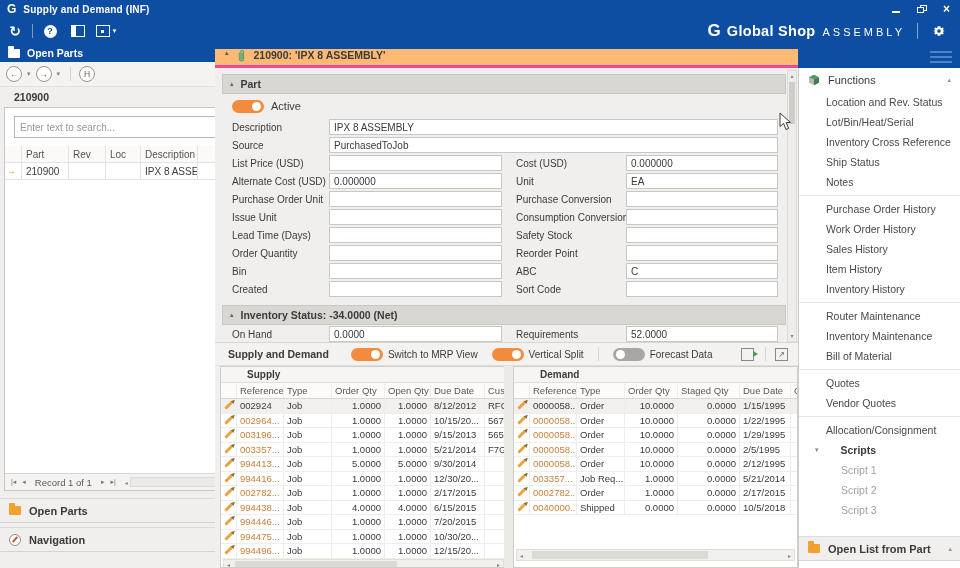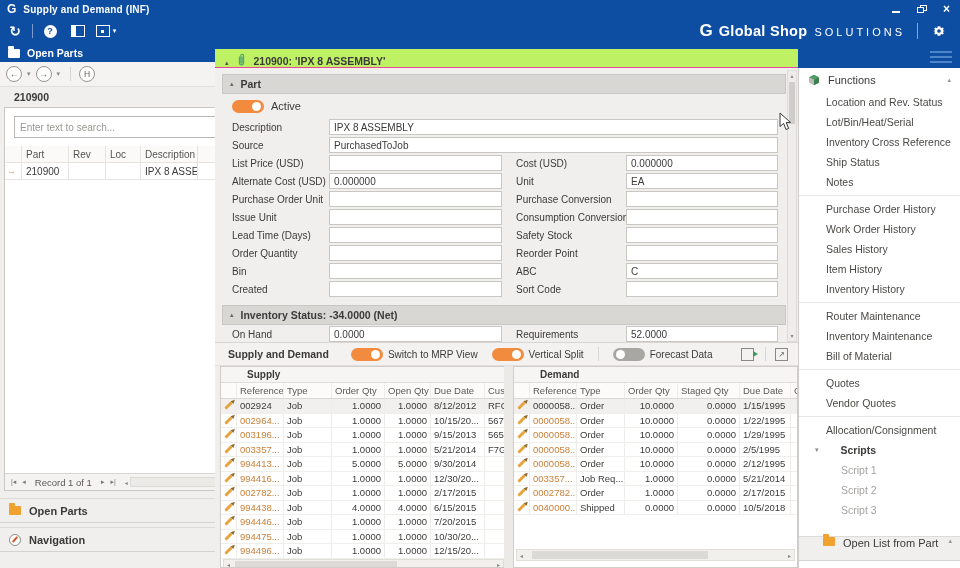--- a/index.html
+++ b/index.html
@@ -76,21 +76,21 @@
   .rn-sl,.rn-sr{font-size:6px;color:#8a8884;padding:0 2px}
   .lp-bars{flex:none;padding:7px 0 12px}
   .lp-bar{height:23px;margin:0 0 4px;background:#f1efed;border-top:1px solid #dddbd7;border-bottom:1px solid #d5d3cf;display:flex;align-items:center;padding-left:9px;font-weight:bold;font-size:11px;cursor:pointer}
   .lp-bar .t{margin-left:8px}
   .compass{width:12px;height:12px;border-radius:50%;border:1.5px solid #8f8d88;position:relative;box-sizing:border-box;background:#fff}
   .compass::after{content:'';position:absolute;left:4px;top:1px;width:2px;height:7px;background:#d35427;transform:rotate(40deg)}
 
   
   .main{position:absolute;left:215px;top:44px;width:585px;height:524px;background:#f1efed}
   .main-topblue{position:absolute;left:0;top:0;width:100%;height:5px;background:#0d4da2}
-  .main-header{position:absolute;left:0;top:5px;width:100%;height:19px;background:#bef264;border-bottom:1px solid #ec4899;display:flex;align-items:flex-end;box-sizing:border-box}
+  .main-header{position:absolute;left:0;top:5px;width:100%;height:19px;background:#fdba74;border-bottom:3px solid #ec4899;display:flex;align-items:flex-start;box-sizing:border-box}
   .mh-arrow{font-size:7px;color:#5a5855;margin:0 8px 0 10px}
   .mh-title{font-weight:bold;font-size:10.5px;margin-left:8px}
   .form-area{position:absolute;left:7px;top:26px;width:564px;height:272px;overflow:hidden}
   .sec-h{height:18px;background:#d9d7d4;border:1px solid #c9c7c3;display:flex;align-items:center;margin-top:4px;cursor:pointer}
   .sec-h .sec-arrow{font-size:7px;color:#6a6865;margin:0 7px 0 7px}
   .sec-h .sec-t{font-weight:bold;font-size:10.5px}
   .active-row{height:24px;display:flex;align-items:center;padding-left:10px;gap:7px}
   .toggle{width:32px;height:13px;border-radius:7px;position:relative;flex:none;cursor:pointer}
   .toggle.on{background:#f28b3e}
   .toggle.off{background:#a9a7a4}
@@ -157,21 +157,21 @@
   .sidebar{position:absolute;left:798px;top:68px;width:162px;height:500px;background:#fff;border-left:1px solid #cfccc9;box-sizing:border-box;overflow:hidden}
   .fn-header{height:24px;display:flex;align-items:center;padding:0 9px;font-weight:normal;font-size:11px;cursor:pointer}
   .fn-header .t{margin-left:8px}
   .fn-header .arr{margin-left:auto;font-size:7px;color:#9a9894}
   .fn-item{height:20px;display:flex;align-items:center;padding-left:27px;font-size:10.5px;color:#4a4946;cursor:pointer;white-space:nowrap}
   .fn-item.script{padding-left:42px;color:#a5a3a0}
   .fn-div{border-top:1px solid #e9e7e4;margin:3px 0}
   .fn-scripts{height:20px;display:flex;align-items:center;padding-left:16px;cursor:pointer}
   .fn-tri{font-size:7px;color:#8a8884}
   .fn-scripts-t{font-weight:bold;font-size:10.5px;margin-left:22px}
-  .open-list{position:absolute;left:0;right:0;top:468px;height:23px;background:#f1efed;border-top:1px solid #dddbd7;border-bottom:1px solid #d5d3cf;display:flex;padding-left:24px;font-weight:normal;font-size:11px;cursor:pointer}
+  .open-list{position:absolute;left:0;right:0;top:468px;height:23px;background:#f1efed;border-top:1px solid #dddbd7;border-bottom:1px solid #d5d3cf;display:flex;align-items:center;padding-left:9px;font-weight:bold;font-size:11px;cursor:pointer}
   .open-list .t{margin-left:8px}
   .open-list .arr{margin-left:auto;font-size:7px;color:#9a9894;padding-right:8px}
 
   .cursor{position:absolute;left:779px;top:112px;z-index:9;pointer-events:none}
 </style>
 </head>
 <body>
 
 <div class="win">
 
@@ -200,21 +200,21 @@
       </span>
     <span class="tb-btn" style="margin-left:6px">
         <span class="screen-ic">
           <span class="dot"></span>
         </span>
         <span class="caret">▾</span>
       </span>
     <div class="brand">
       <span class="brand-g">G</span>
       <span class="brand-main">Global Shop</span>
-      <span class="brand-sub">SOLUTIONS</span>
+      <span class="brand-sub">ASSEMBLY</span>
     </div>
     <span class="tb-sep2"></span>
     <span class="tb-btn gear-btn">
       <svg width="14" height="14" viewBox="0 0 16 16">
           <path fill="#fff" d="M14.5 8l-1.6-.6a5 5 0 0 0-.3-.8l.8-1.5-1.2-1.2-1.5.8a5 5 0 0 0-.8-.3L9.5 2.5h-3l-.4 1.9a5 5 0 0 0-.8.3l-1.5-.8-1.2 1.2.8 1.5a5 5 0 0 0-.3.8L1.5 8l1.6.6c.1.3.2.6.3.8l-.8 1.5 1.2 1.2 1.5-.8c.3.1.6.2.8.3l.4 1.9h3l.4-1.9c.3-.1.6-.2.8-.3l1.5.8 1.2-1.2-.8-1.5c.1-.3.2-.6.3-.8z"></path>
           <circle cx="8" cy="8" r="2.1" fill="#0d4da2"></circle>
         </svg>
     </span>
   </div>
 

